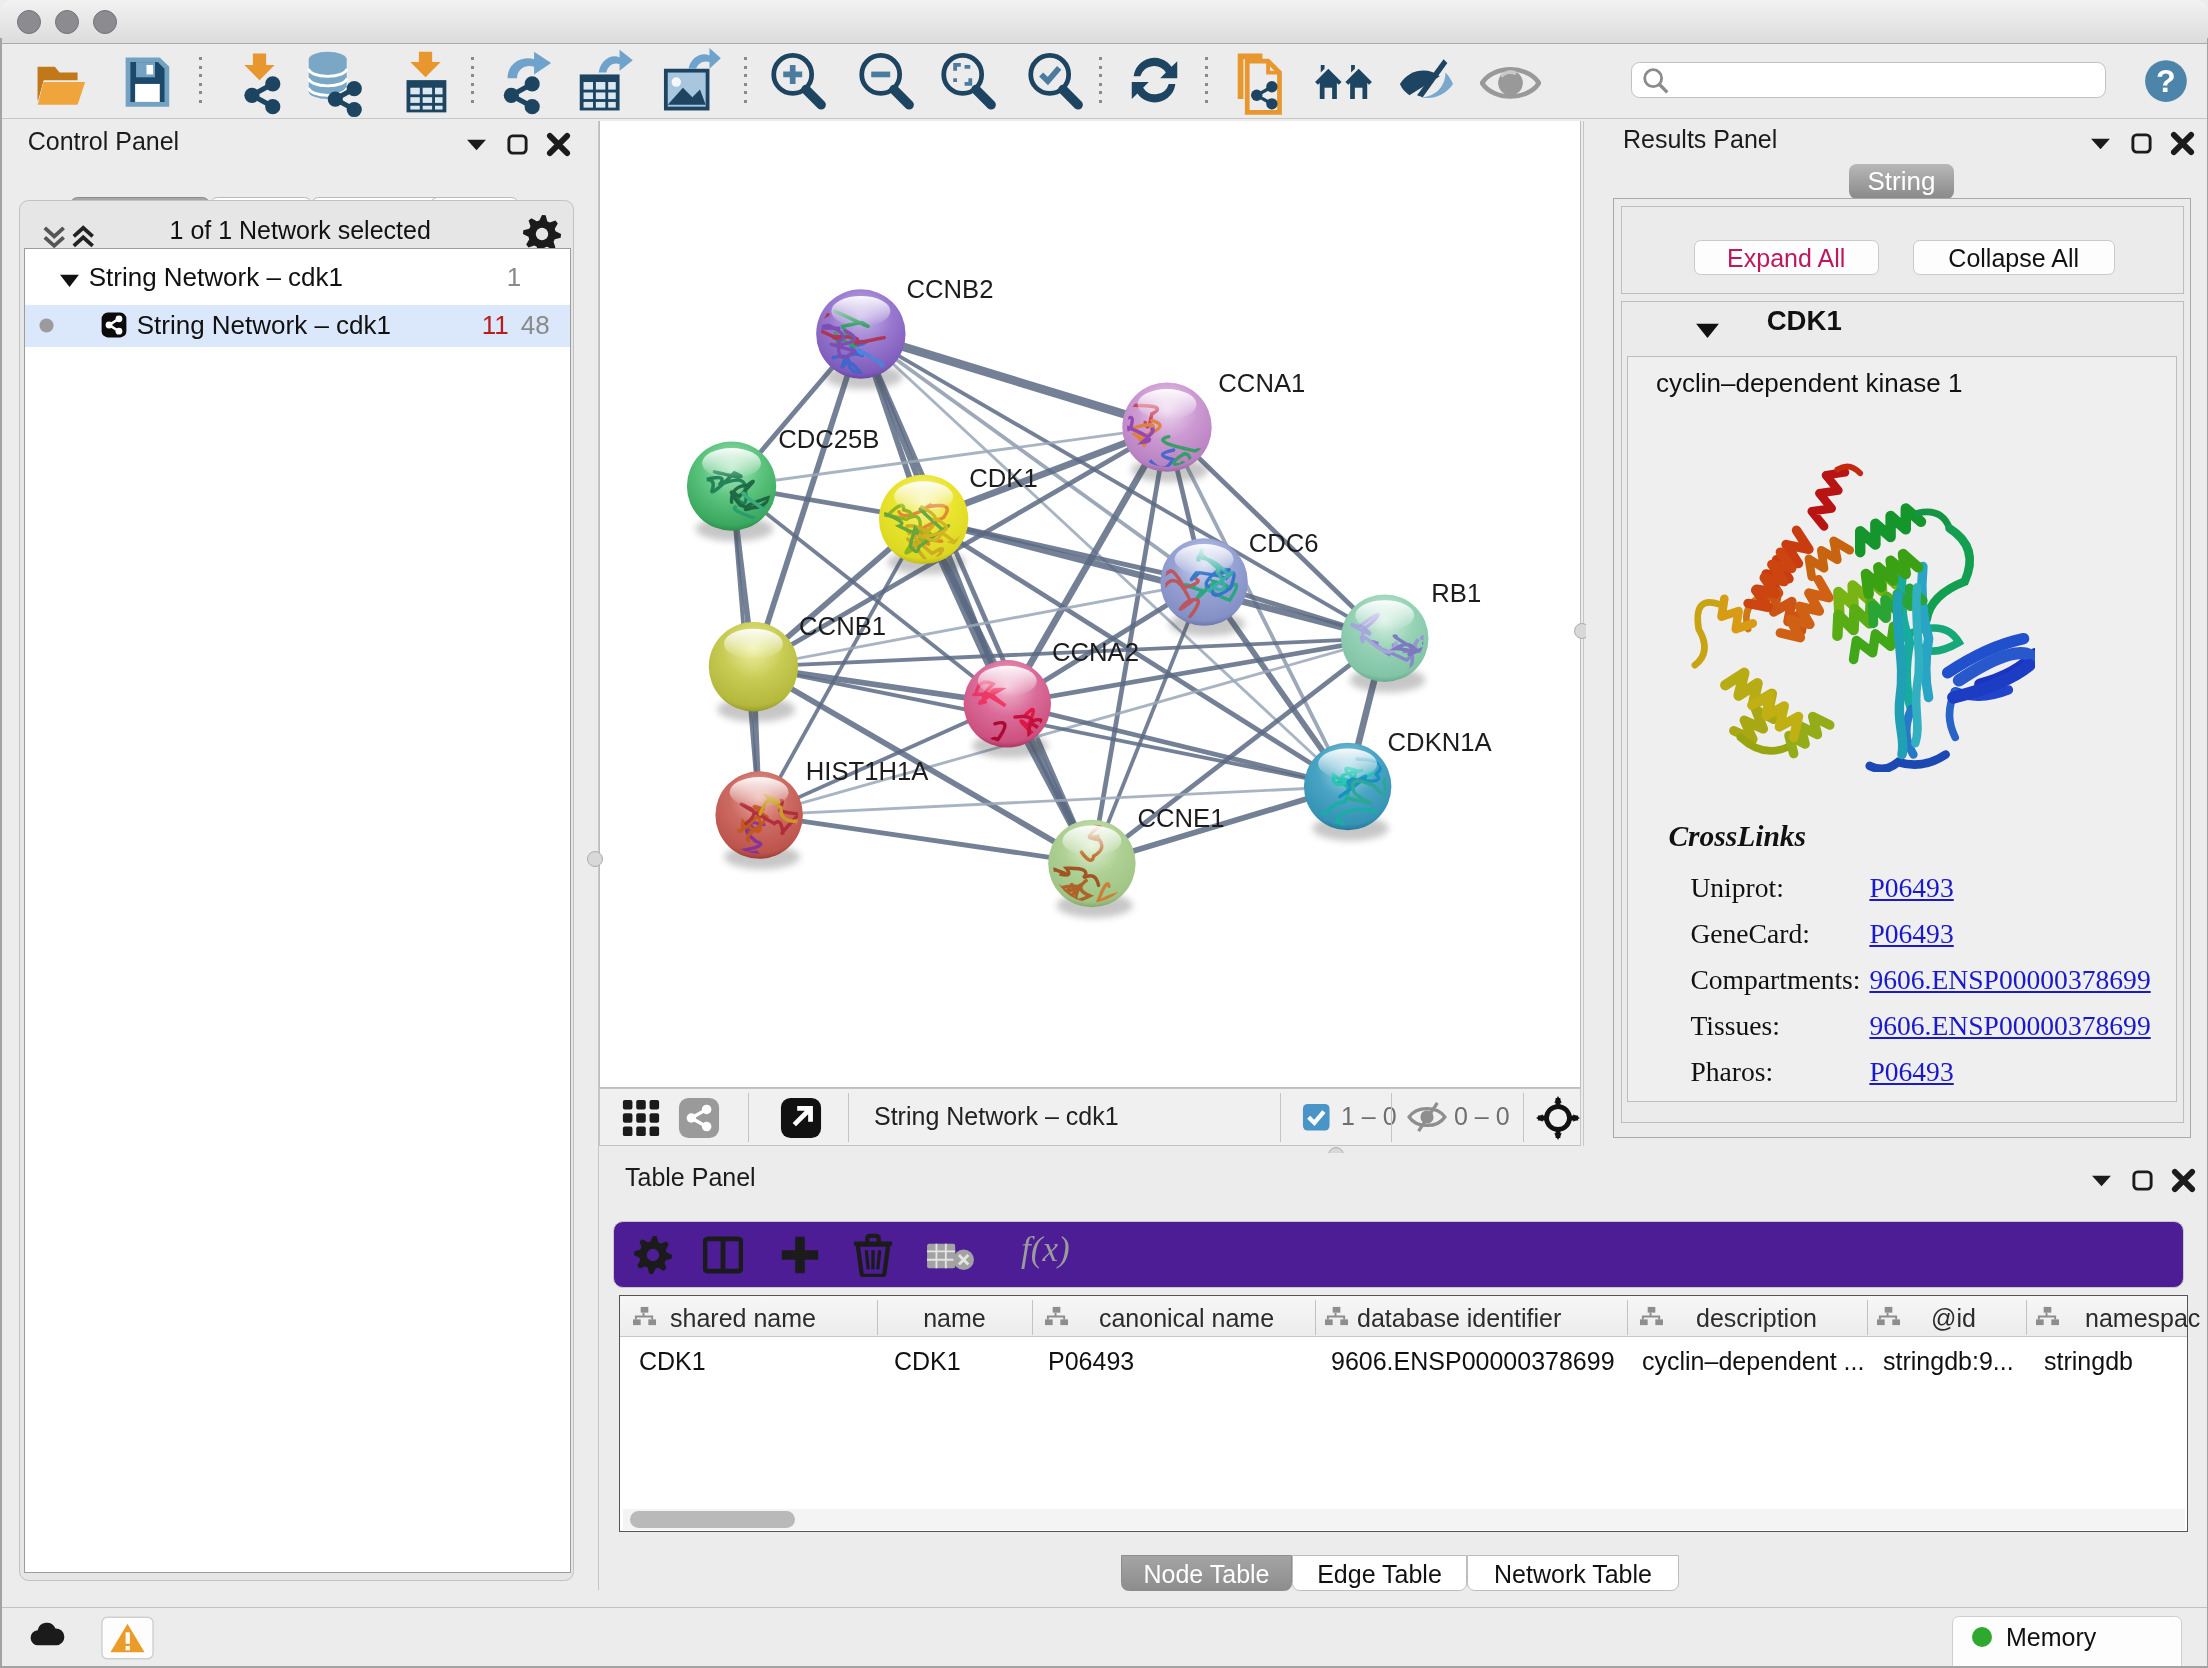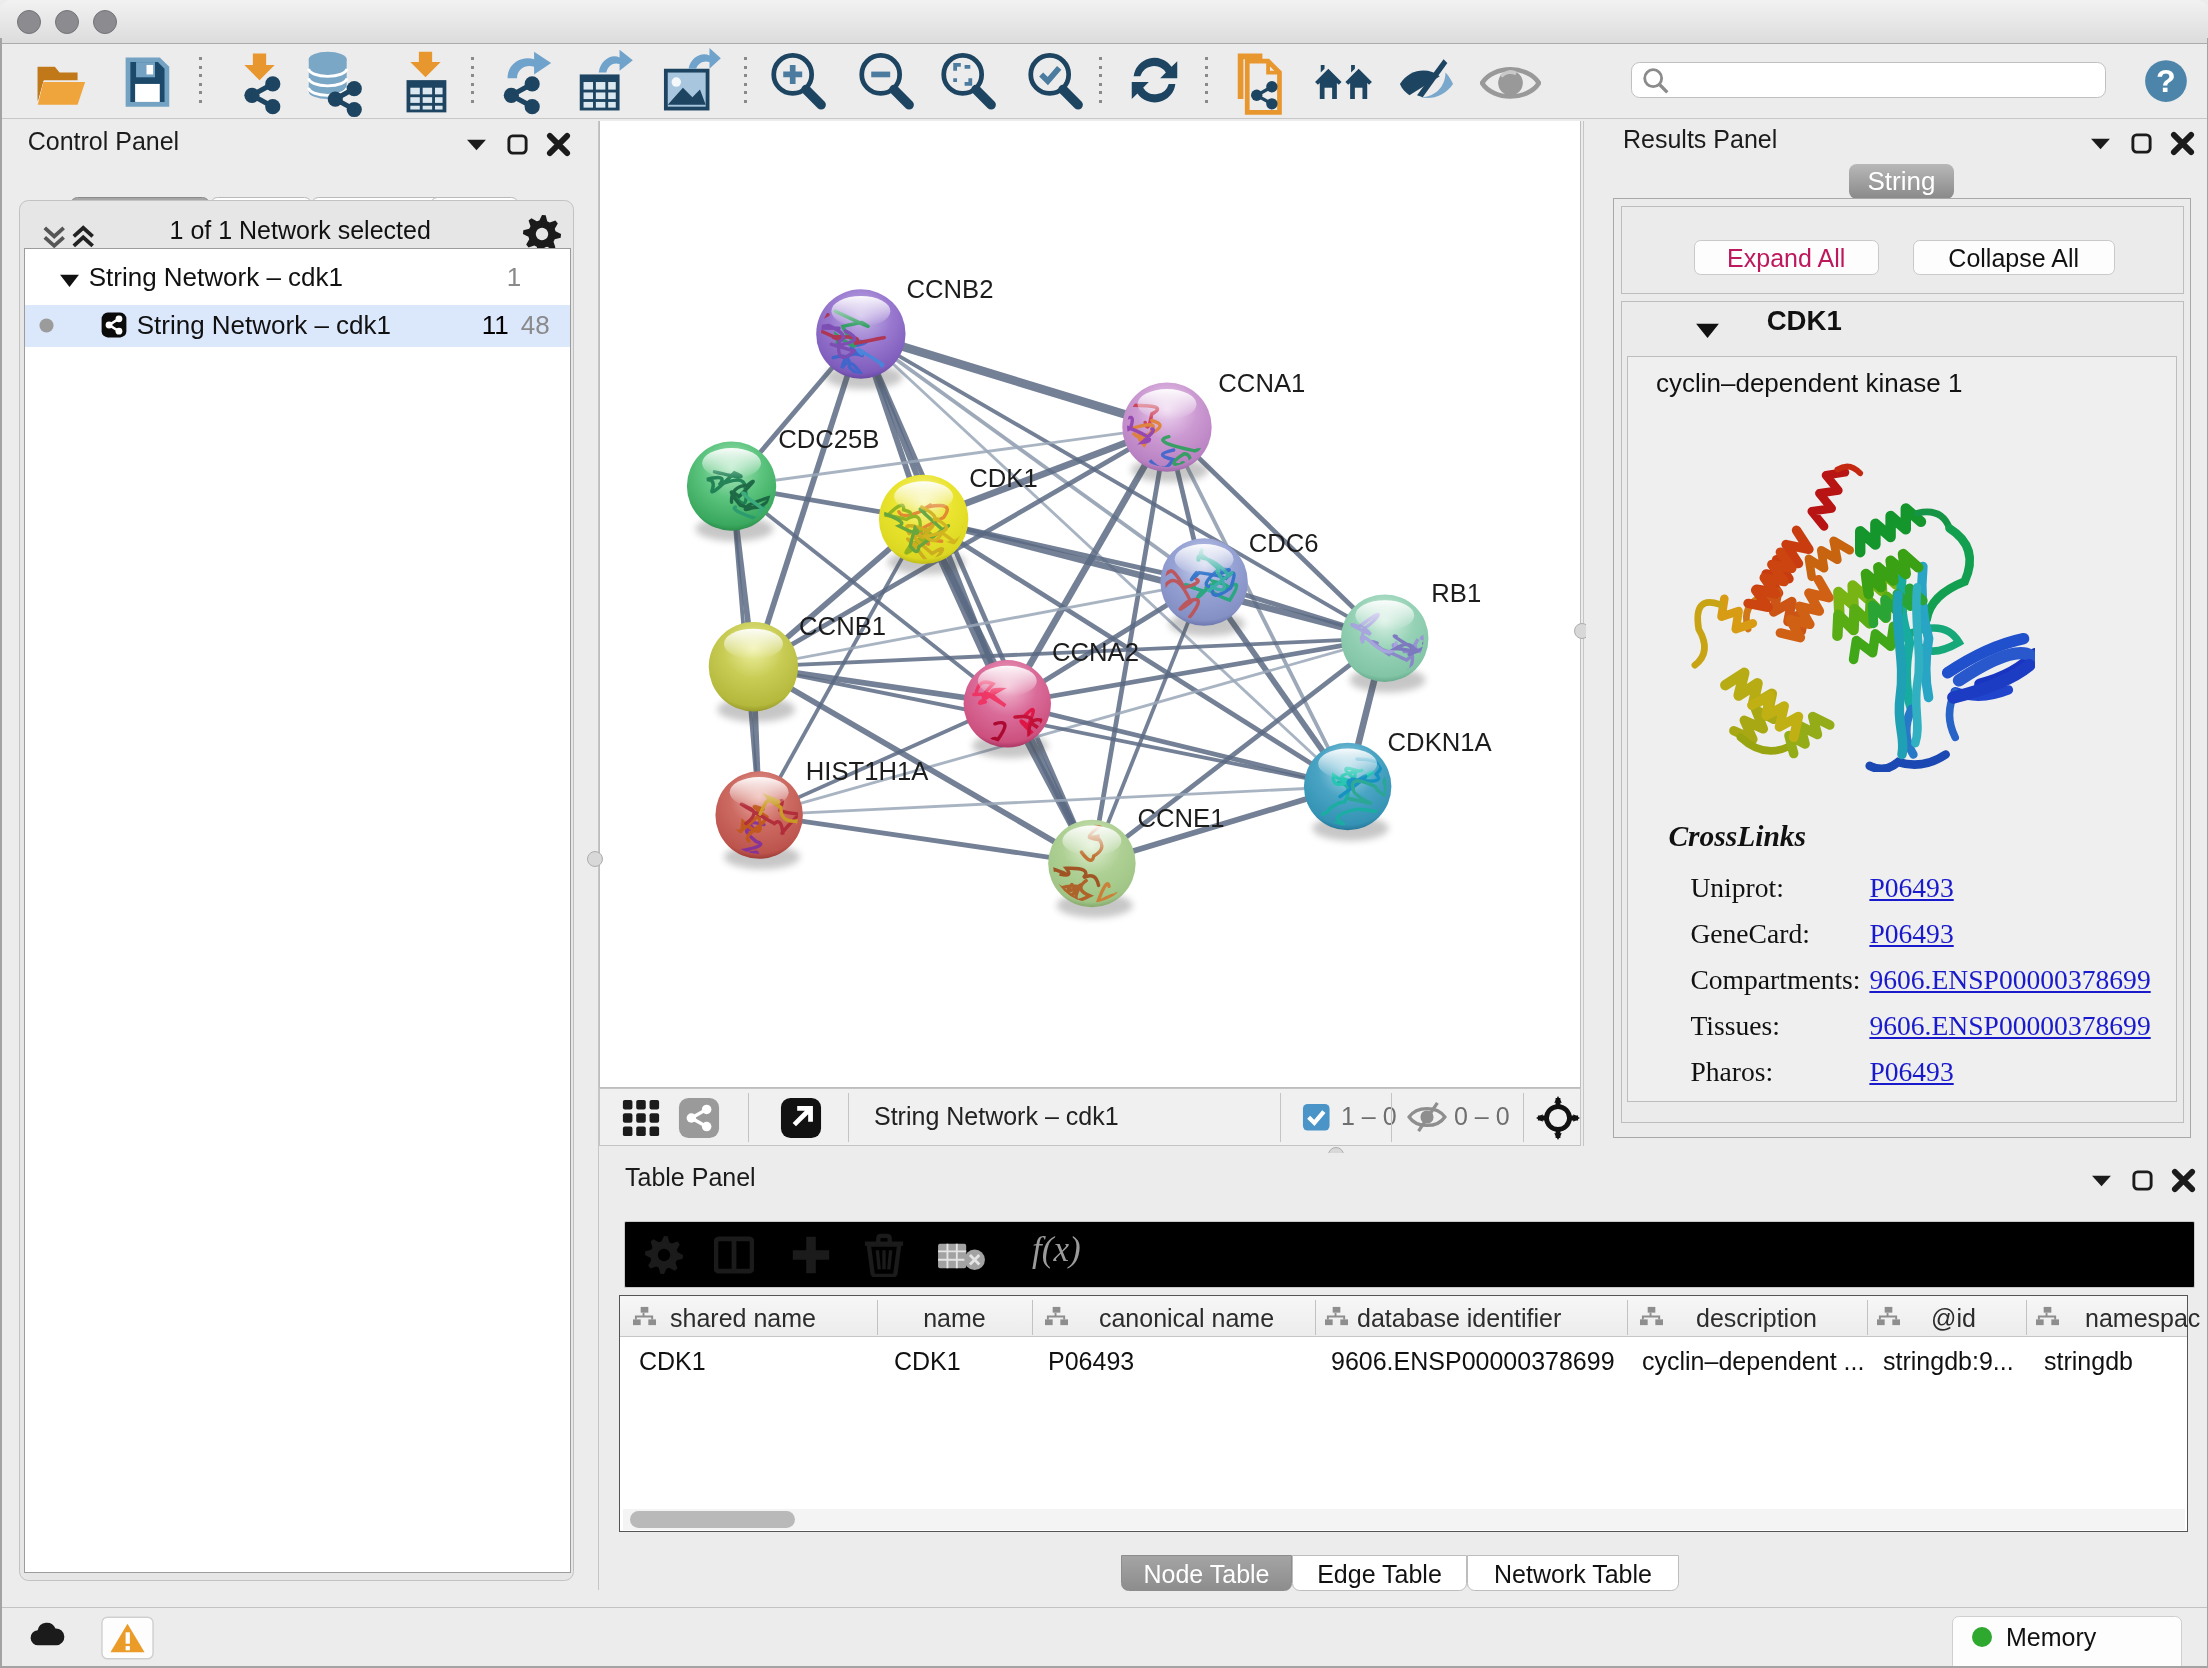--- a/index.html
+++ b/index.html
@@ -285,21 +285,21 @@
       <rect x="1" y="1" width="40" height="40" rx="10" fill="#0b0b0b"></rect>
       <g fill="#fff">
             <circle cx="13" cy="21" r="5.5"></circle>
             <circle cx="29" cy="11" r="5.5"></circle>
             <circle cx="29" cy="31" r="5.5"></circle>
             <path d="M13 18.5 L29 8.5 L29 13.5 L13 23.5 Z"></path>
             <path d="M13 18.5 L29 28.5 L29 33.5 L13 23.5 Z"></path>
           </g>
       </svg>
       <div class="abs" style="left:112px; top:4.8px; font-size:26px; color:#111;">String Network – cdk1</div>
-      <div class="abs" style="left:457px; top:4.8px; font-size:26px; color:#000000;">11</div>
+      <div class="abs" style="left:457px; top:4.8px; font-size:26px; color:#b91c1c;">11</div>
       <div class="abs" style="left:496px; top:4.8px; font-size:26px; color:#8a8a8a;">48</div>
     </div>
   </div>
 </div>
 
 <div id="network-view" class="abs">
 <svg width="980" height="965" viewBox="0 0 1030 1015">
   <defs>
     <radialGradient id="gCCNB2" cx="0.5" cy="0.3" r="0.75">
           <stop offset="0%" stop-color="#c8b8e8"></stop>
@@ -724,21 +724,21 @@
     <svg width="25" height="17" viewBox="0 0 26 18">
         <path d="M3 4 L23 4 L13 15 Z" fill="#1b1b1b"></path>
       </svg>
     <svg width="23" height="23" viewBox="0 0 24 24">
         <rect x="3" y="3" width="18" height="18" rx="4" fill="none" stroke="#1b1b1b" stroke-width="3"></rect>
       </svg>
     <svg width="25" height="25" viewBox="0 0 26 26">
         <path d="M4 4 L22 22 M22 4 L4 22" stroke="#1b1b1b" stroke-width="6" stroke-linecap="round"></path>
       </svg>
   </div>
-  <div class="abs" style="left:25px; top:68px; width:1571px; height:67px; background:#000000; border:1px solid #c9c9c9; border-radius:2px;">
+  <div class="abs" style="left:14px; top:68px; width:1571px; height:67px; background:#4c1d95; border:1px solid #c9c9c9; border-radius:10px;">
     <svg class="abs" style="left:19px; top:13.3px;" width="40" height="40" viewBox="0 0 42 42">
       <path d="M21.0 1.0 L24.9 1.4 L26.5 7.6 L29.1 8.9 L35.1 6.9 L37.6 9.9 L34.4 15.5 L35.2 18.2 L41.0 21.0 L40.6 24.9 L34.4 26.5 L33.1 29.1 L35.1 35.1 L32.1 37.6 L26.5 34.4 L23.8 35.2 L21.0 41.0 L17.1 40.6 L15.5 34.4 L12.9 33.1 L6.9 35.1 L4.4 32.1 L7.6 26.5 L6.8 23.8 L1.0 21.0 L1.4 17.1 L7.6 15.5 L8.9 12.9 L6.9 6.9 L9.9 4.4 L15.5 7.6 L18.2 6.8 Z M27.5 21.0 L27.3 19.3 L26.6 17.8 L25.6 16.4 L24.2 15.4 L22.7 14.7 L21.0 14.5 L19.3 14.7 L17.8 15.4 L16.4 16.4 L15.4 17.8 L14.7 19.3 L14.5 21.0 L14.7 22.7 L15.4 24.2 L16.4 25.6 L17.7 26.6 L19.3 27.3 L21.0 27.5 L22.7 27.3 L24.2 26.6 L25.6 25.6 L26.6 24.3 L27.3 22.7 Z" fill="#1b1b1b" fill-rule="evenodd"></path>
     </svg>
     <svg class="abs" style="left:89px; top:13.3px;" width="40" height="40" viewBox="0 0 42 42">
       <rect x="2" y="4" width="38" height="34" rx="3" fill="none" stroke="#1b1b1b" stroke-width="5"></rect>
       <path d="M21 4 L21 38" stroke="#1b1b1b" stroke-width="5"></path>
     </svg>
     <svg class="abs" style="left:164px; top:11.4px;" width="44" height="44" viewBox="0 0 46 46">
       <path d="M23 4 L23 42 M4 23 L42 23" stroke="#1b1b1b" stroke-width="10"></path>
     </svg>

